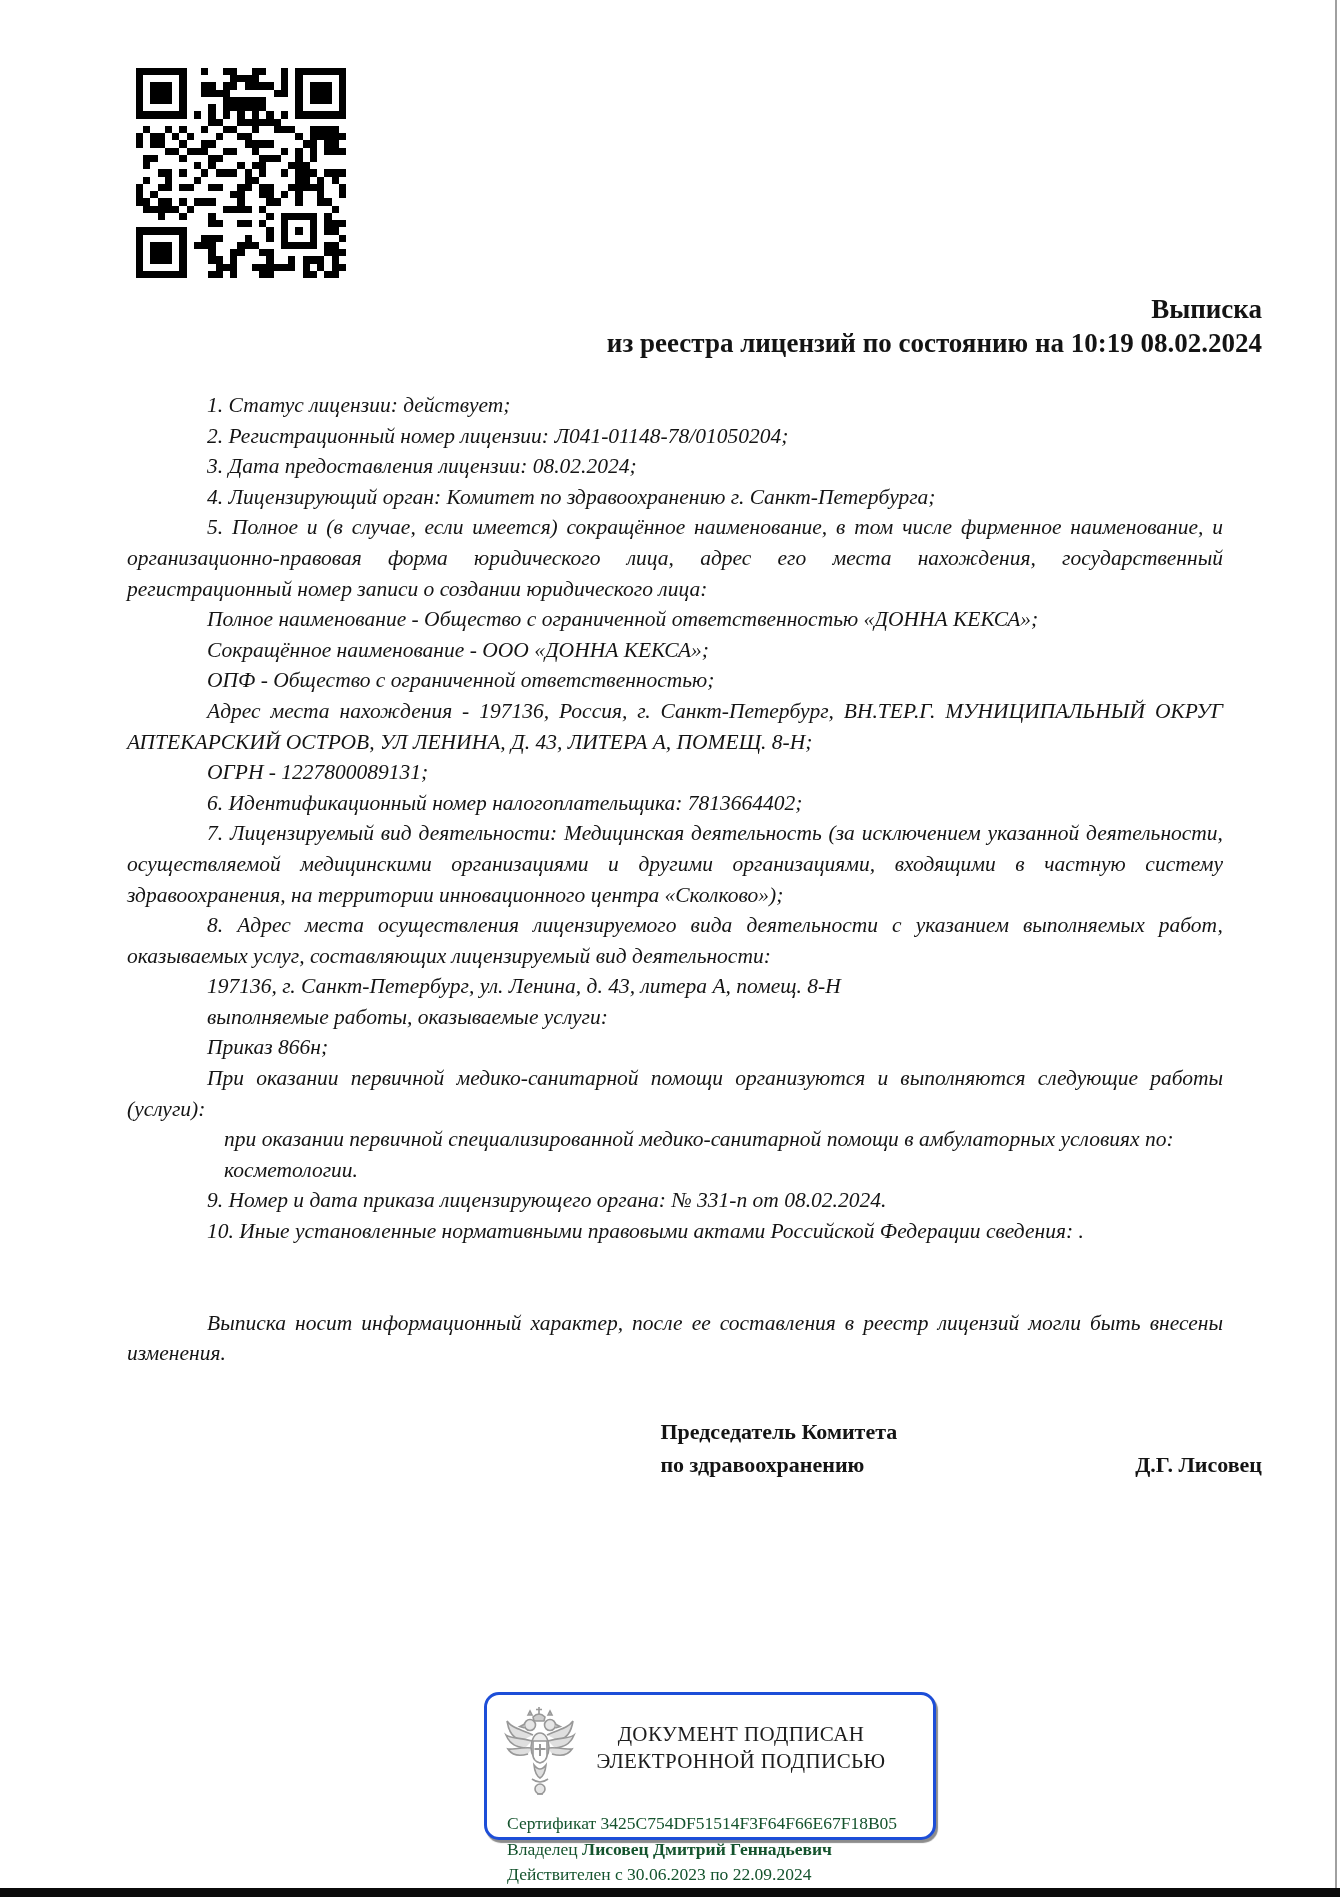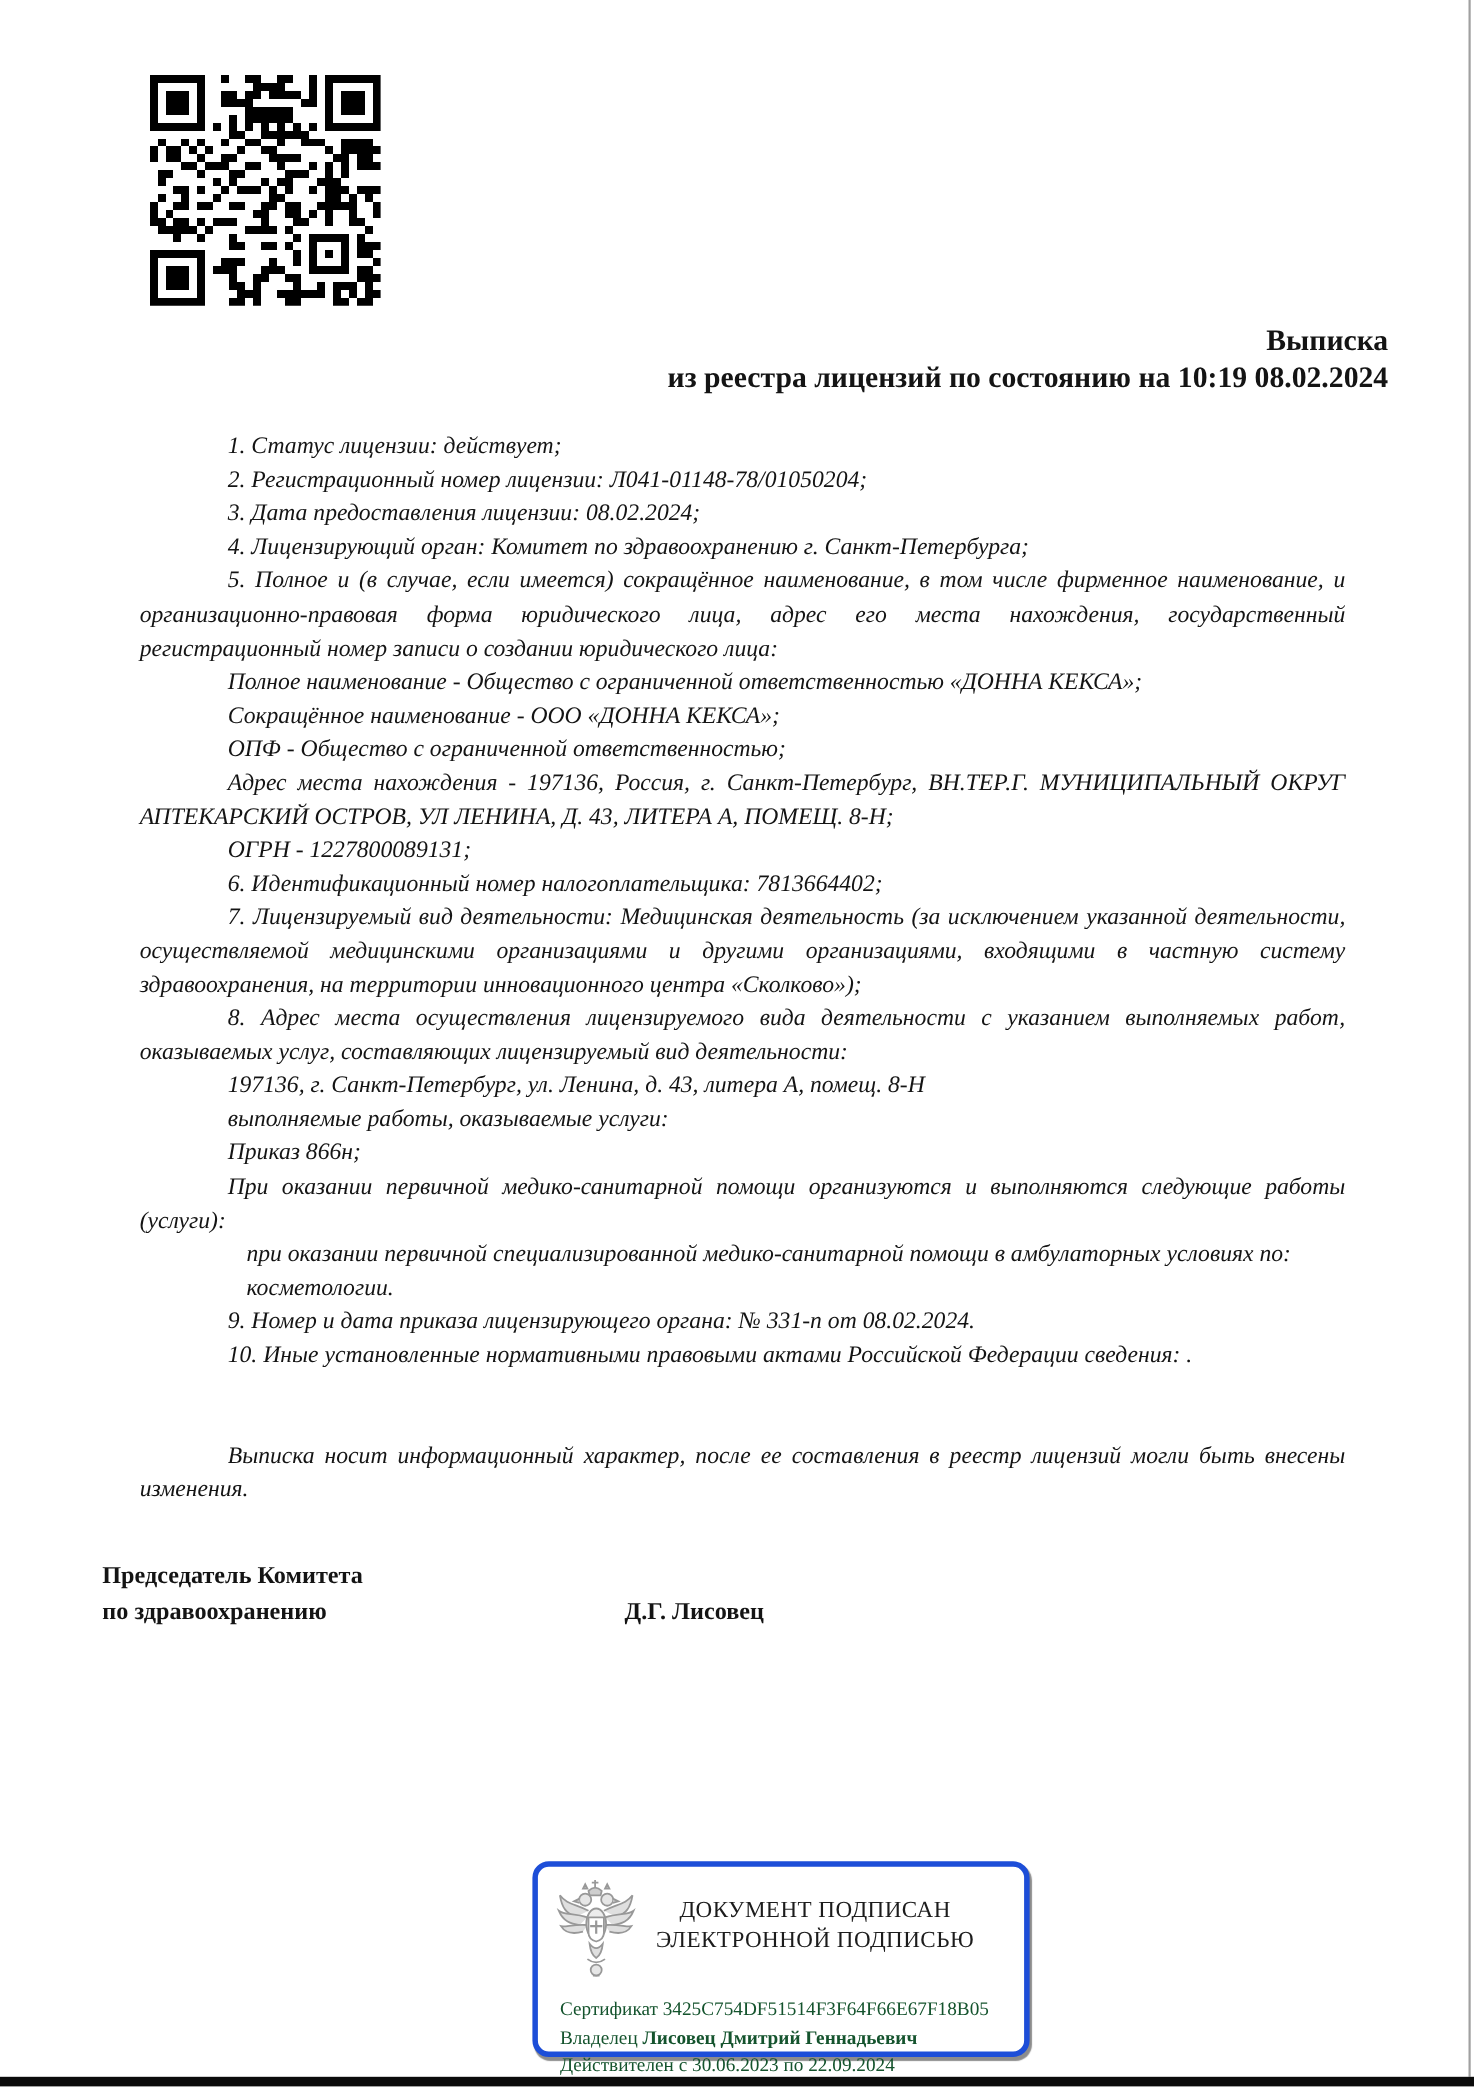--- a/index.html
+++ b/index.html
@@ -31,29 +31,29 @@
     font-size:21.5px;line-height:30.6px;
     text-align:justify;
     text-indent:80px;
     white-space:normal;
   }
   .body-text p.deep{text-indent:97px;}
   .body-text p.gap{margin-top:61px;}
   
   .signature{
     margin:46px 78px 0 93px;
-    display:flex;justify-content:flex-start;align-items:flex-end;
+    display:flex;justify-content:flex-end;align-items:flex-end;
     font-weight:bold;font-size:22px;line-height:33px;
   }
   .signature .who{padding-right:238px;white-space:nowrap;}
   
   .stamp{
     position:absolute;left:484px;top:1692px;
-    width:452px;height:178px;box-sizing:border-box;
-    border:5px solid #1d4ed8;border-radius:15px;
+    width:452px;height:148px;box-sizing:border-box;
+    border:3px solid #1d4ed8;border-radius:15px;
     background:#fff;
     box-shadow:2px 3px 1px rgba(0,0,0,.45);
   }
   .stamp-top{display:flex;align-items:flex-start;padding:8px 14px 0 16px;}
   .emblem{flex:0 0 74px;margin-top:2px;}
   .stamp-titles{
     flex:1;text-align:center;padding-top:18px;padding-right:14px;
     font-size:21px;line-height:27px;color:#1c1c1c;letter-spacing:.4px;
   }
   .stamp-details{

